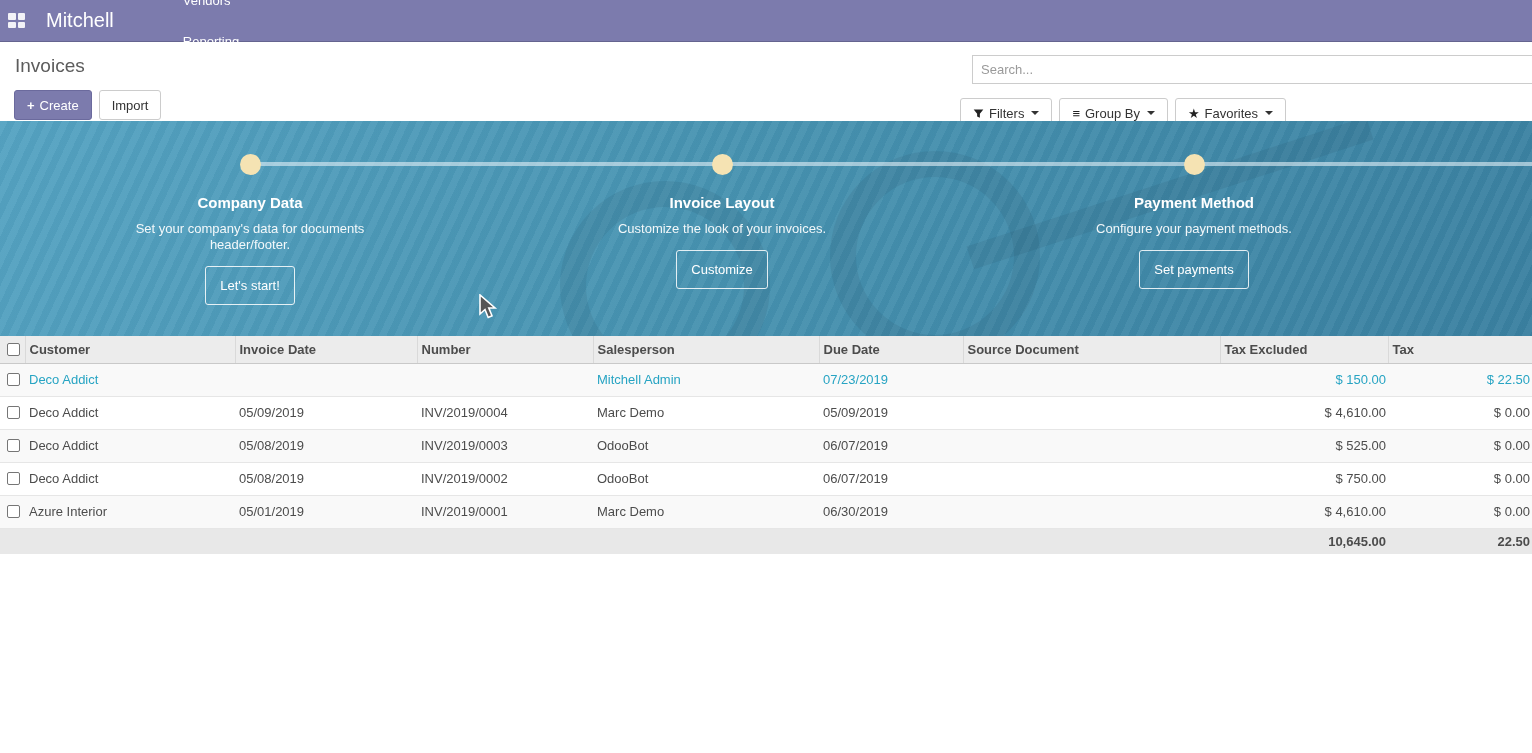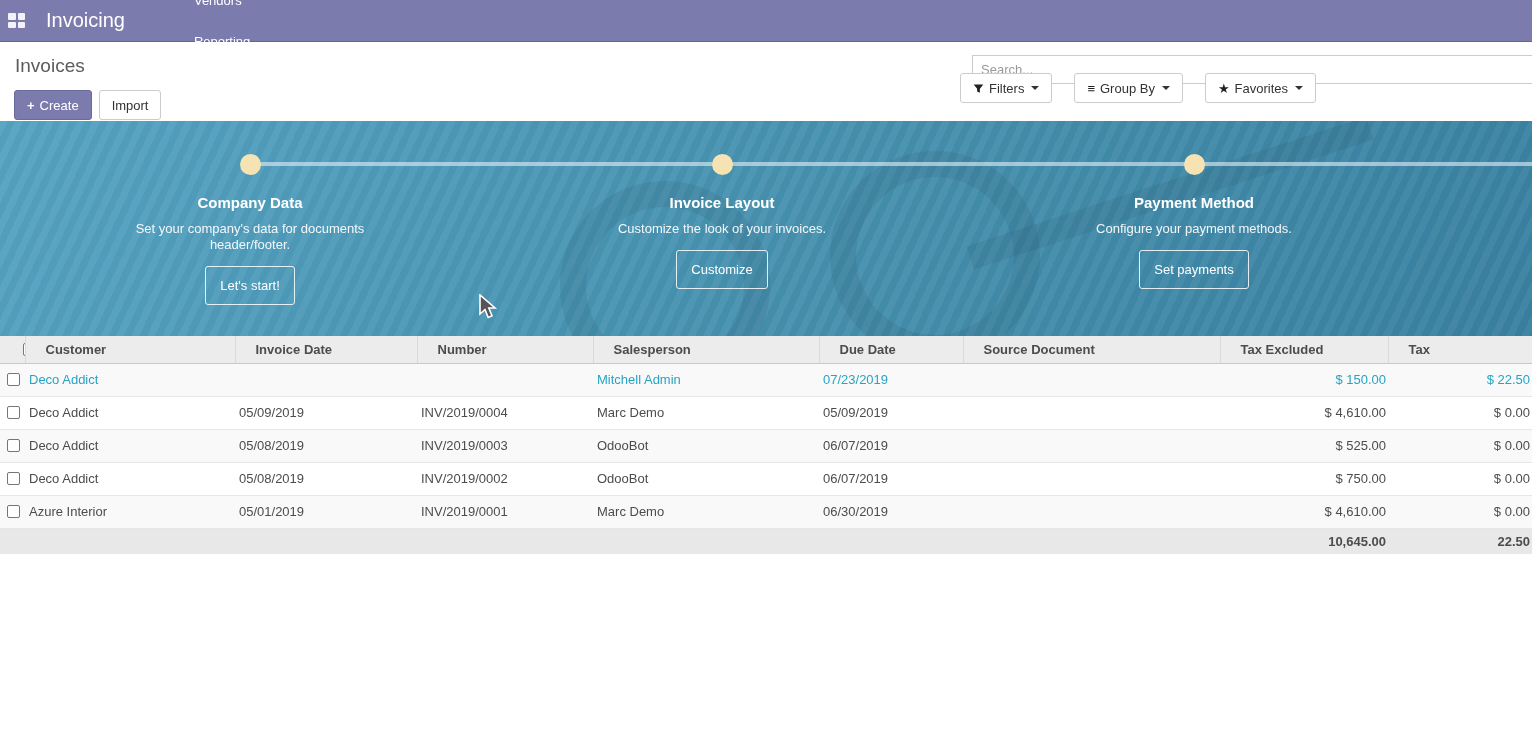--- a/index.html
+++ b/index.html
@@ -65,21 +65,21 @@
     position: absolute; top: 13px; left: 960px; width: 572px; height: 29px;
     border: 1px solid #ccc;
     font-size: 13px;
     padding: 0 8px;
     color: #555;
     font-family: "Liberation Sans", sans-serif;
     outline: none;
     margin-left: 12px;
   }
   .search-box::placeholder { color: #9a9a9a; }
-  .filter-row { position: absolute; top: 31px; left: 960px; display: flex; gap: 22px; }
+  .filter-row { position: absolute; top: 56px; left: 960px; display: flex; gap: 7px; }
   .caret {
     width: 0; height: 0;
     border-left: 4px solid transparent;
     border-right: 4px solid transparent;
     border-top: 4px solid #333;
     margin-left: 2px;
   }
   .glyph-icon { font-size: 13px; color: #222; }
   .funnel-icon svg { display: block; }
 
@@ -152,21 +152,21 @@
     border-collapse: collapse;
     table-layout: fixed;
     font-size: 13px;
   }
   .invoice-table thead th {
     height: 27px;
     background: #ececec;
     font-weight: bold;
     color: #4c4c4c;
     text-align: left;
-    padding: 0 2px 0 20px;
+    padding: 0 2px 0 4px;
     border-left: 1px solid #d9d9d9;
     border-bottom: 1px solid #c9c9c9;
     overflow: hidden;
     white-space: nowrap;
     cursor: pointer;
   }
   .invoice-table thead th:first-child { border-left: none; cursor: default; }
   .invoice-table tbody td {
     height: 33px;
     padding: 0 2px 0 4px;
@@ -207,21 +207,21 @@
 </head>
 <body>
 
 <header class="navbar">
   <div class="apps-icon">
     <i></i>
       <i></i>
       <i></i>
       <i></i>
   </div>
-  <div class="app-name">Invoicing</div>
+  <div class="app-name">Mitchell</div>
   <nav class="nav-menu">
     <div class="nav-item">Customers</div>
     <div class="nav-item">Vendors</div>
     <div class="nav-item">Reporting</div>
     <div class="nav-item">Configuration</div>
   </nav>
 </header>
 
 <section class="control-panel">
   <h1 class="page-title">Invoices</h1>

